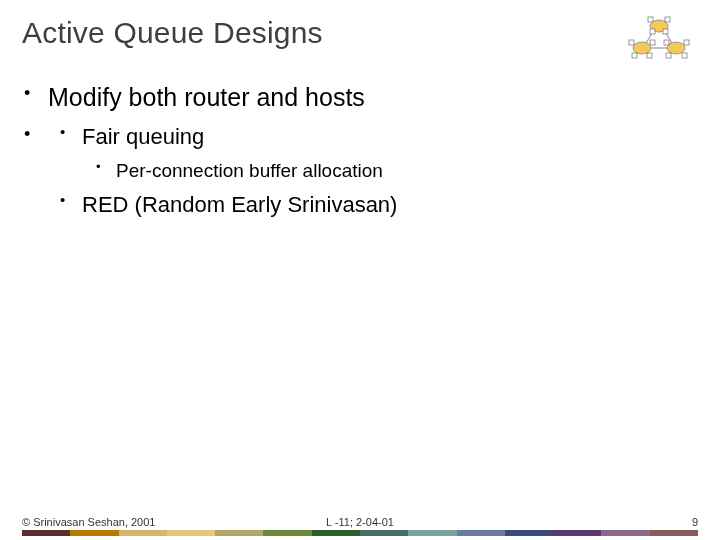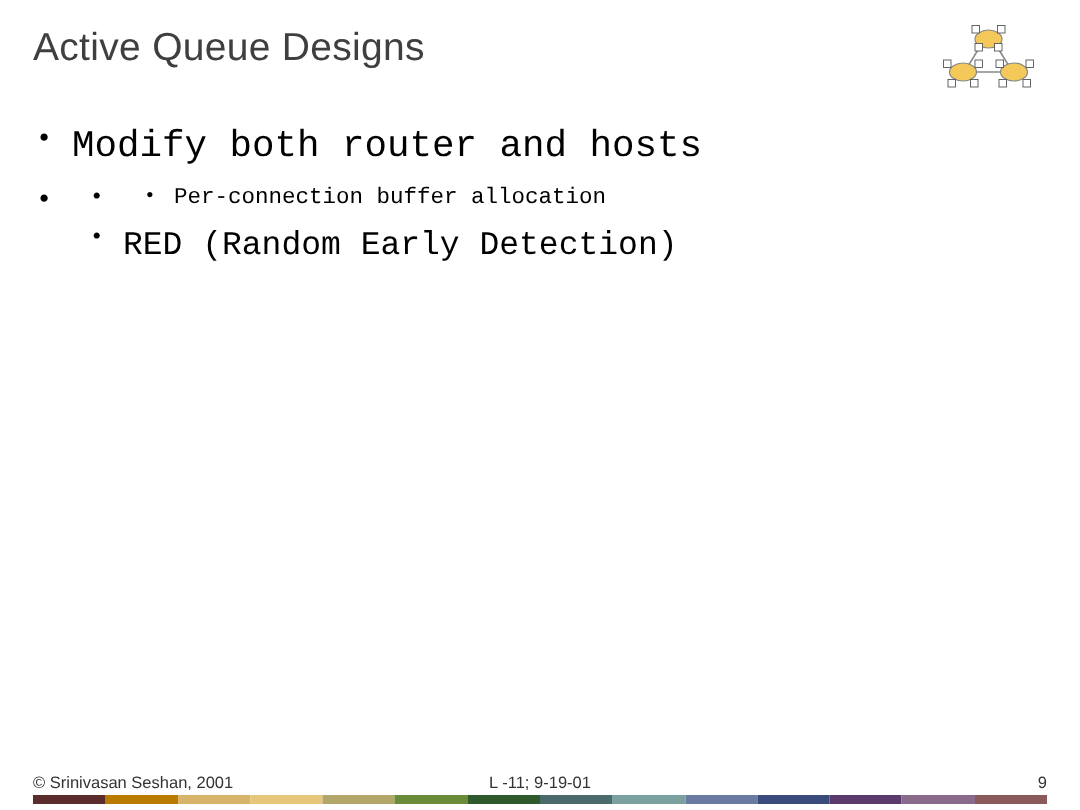--- a/index.html
+++ b/index.html
@@ -17,44 +17,44 @@
     padding: 16px 22px 0 22px;
     display: flex;
     flex-direction: column;
   }
   .header {
     display: flex;
     justify-content: space-between;
     align-items: flex-start;
   }
   .title {
-    font-size: 26px;
+    font-size: 30px;
     color: #3f3f3f;
     font-weight: normal;
     letter-spacing: 0.2px;
   }
   .logo {
     width: 78px;
     height: 48px;
     position: relative;
     flex-shrink: 0;
   }
   .content {
     flex: 1;
     padding-top: 18px;
     color: #000;
   }
-  ul { list-style: none; font-family: Liberation Mono, monospace; }
+  ul { list-style: none; }
   .lvl1 > li { padding-left: 26px; position: relative; font-size: 25px; margin-bottom: 8px; line-height: 1.25; }
   .lvl1 > li::before { content: "•"; position: absolute; left: 2px; top: 0; font-size: 18px; }
   .lvl2 { margin-top: 10px; }
   .lvl2 > li { padding-left: 34px; position: relative; font-size: 22px; margin-bottom: 8px; line-height: 1.25; }
   .lvl2 > li::before { content: "•"; position: absolute; left: 12px; top: 0; font-size: 15px; }
   .lvl3 { margin-top: 8px; }
-  .lvl3 > li { padding-left: 34px; position: relative; font-size: 15px; margin-bottom: 8px; line-height: 1.25; }
+  .lvl3 > li { padding-left: 34px; position: relative; font-size: 19px; margin-bottom: 8px; line-height: 1.25; }
   .lvl3 > li::before { content: "•"; position: absolute; left: 14px; top: 0; font-size: 13px; }
   .footer {
     position: absolute;
     left: 0; right: 0; bottom: 0;
     padding: 0 22px 4px 22px;
   }
   .footer-row {
     display: flex;
     justify-content: space-between;
     align-items: flex-end;
@@ -112,38 +112,39 @@
   </div>
 
   <div class="content">
     <ul class="lvl1">
       <li>
         <span>Modify both router and hosts</span>
       </li>
       <li>
         <ul class="lvl2">
           <li>
+            <span>Fair queuing</span>
             <ul class="lvl3">
               <li>
                 <span>Per-connection buffer allocation</span>
               </li>
             </ul>
           </li>
           <li>
-            <span>RED (Random Early Detection)</span>
+            <span>RED (Random Early Srinivasan)</span>
           </li>
         </ul>
       </li>
     </ul>
   </div>
 
   <div class="footer">
     <div class="footer-row">
       <span>© Srinivasan Seshan, 2001</span>
-      <span class="footer-center">L -11; 9-19-01</span>
+      <span class="footer-center">L -11; 2-04-01</span>
       <span>9</span>
     </div>
     <div class="stripe">
       <span class="c1"></span>
         <span class="c2"></span>
         <span class="c3"></span>
         <span class="c4"></span>
       <span class="c5"></span>
         <span class="c6"></span>
         <span class="c7"></span>

